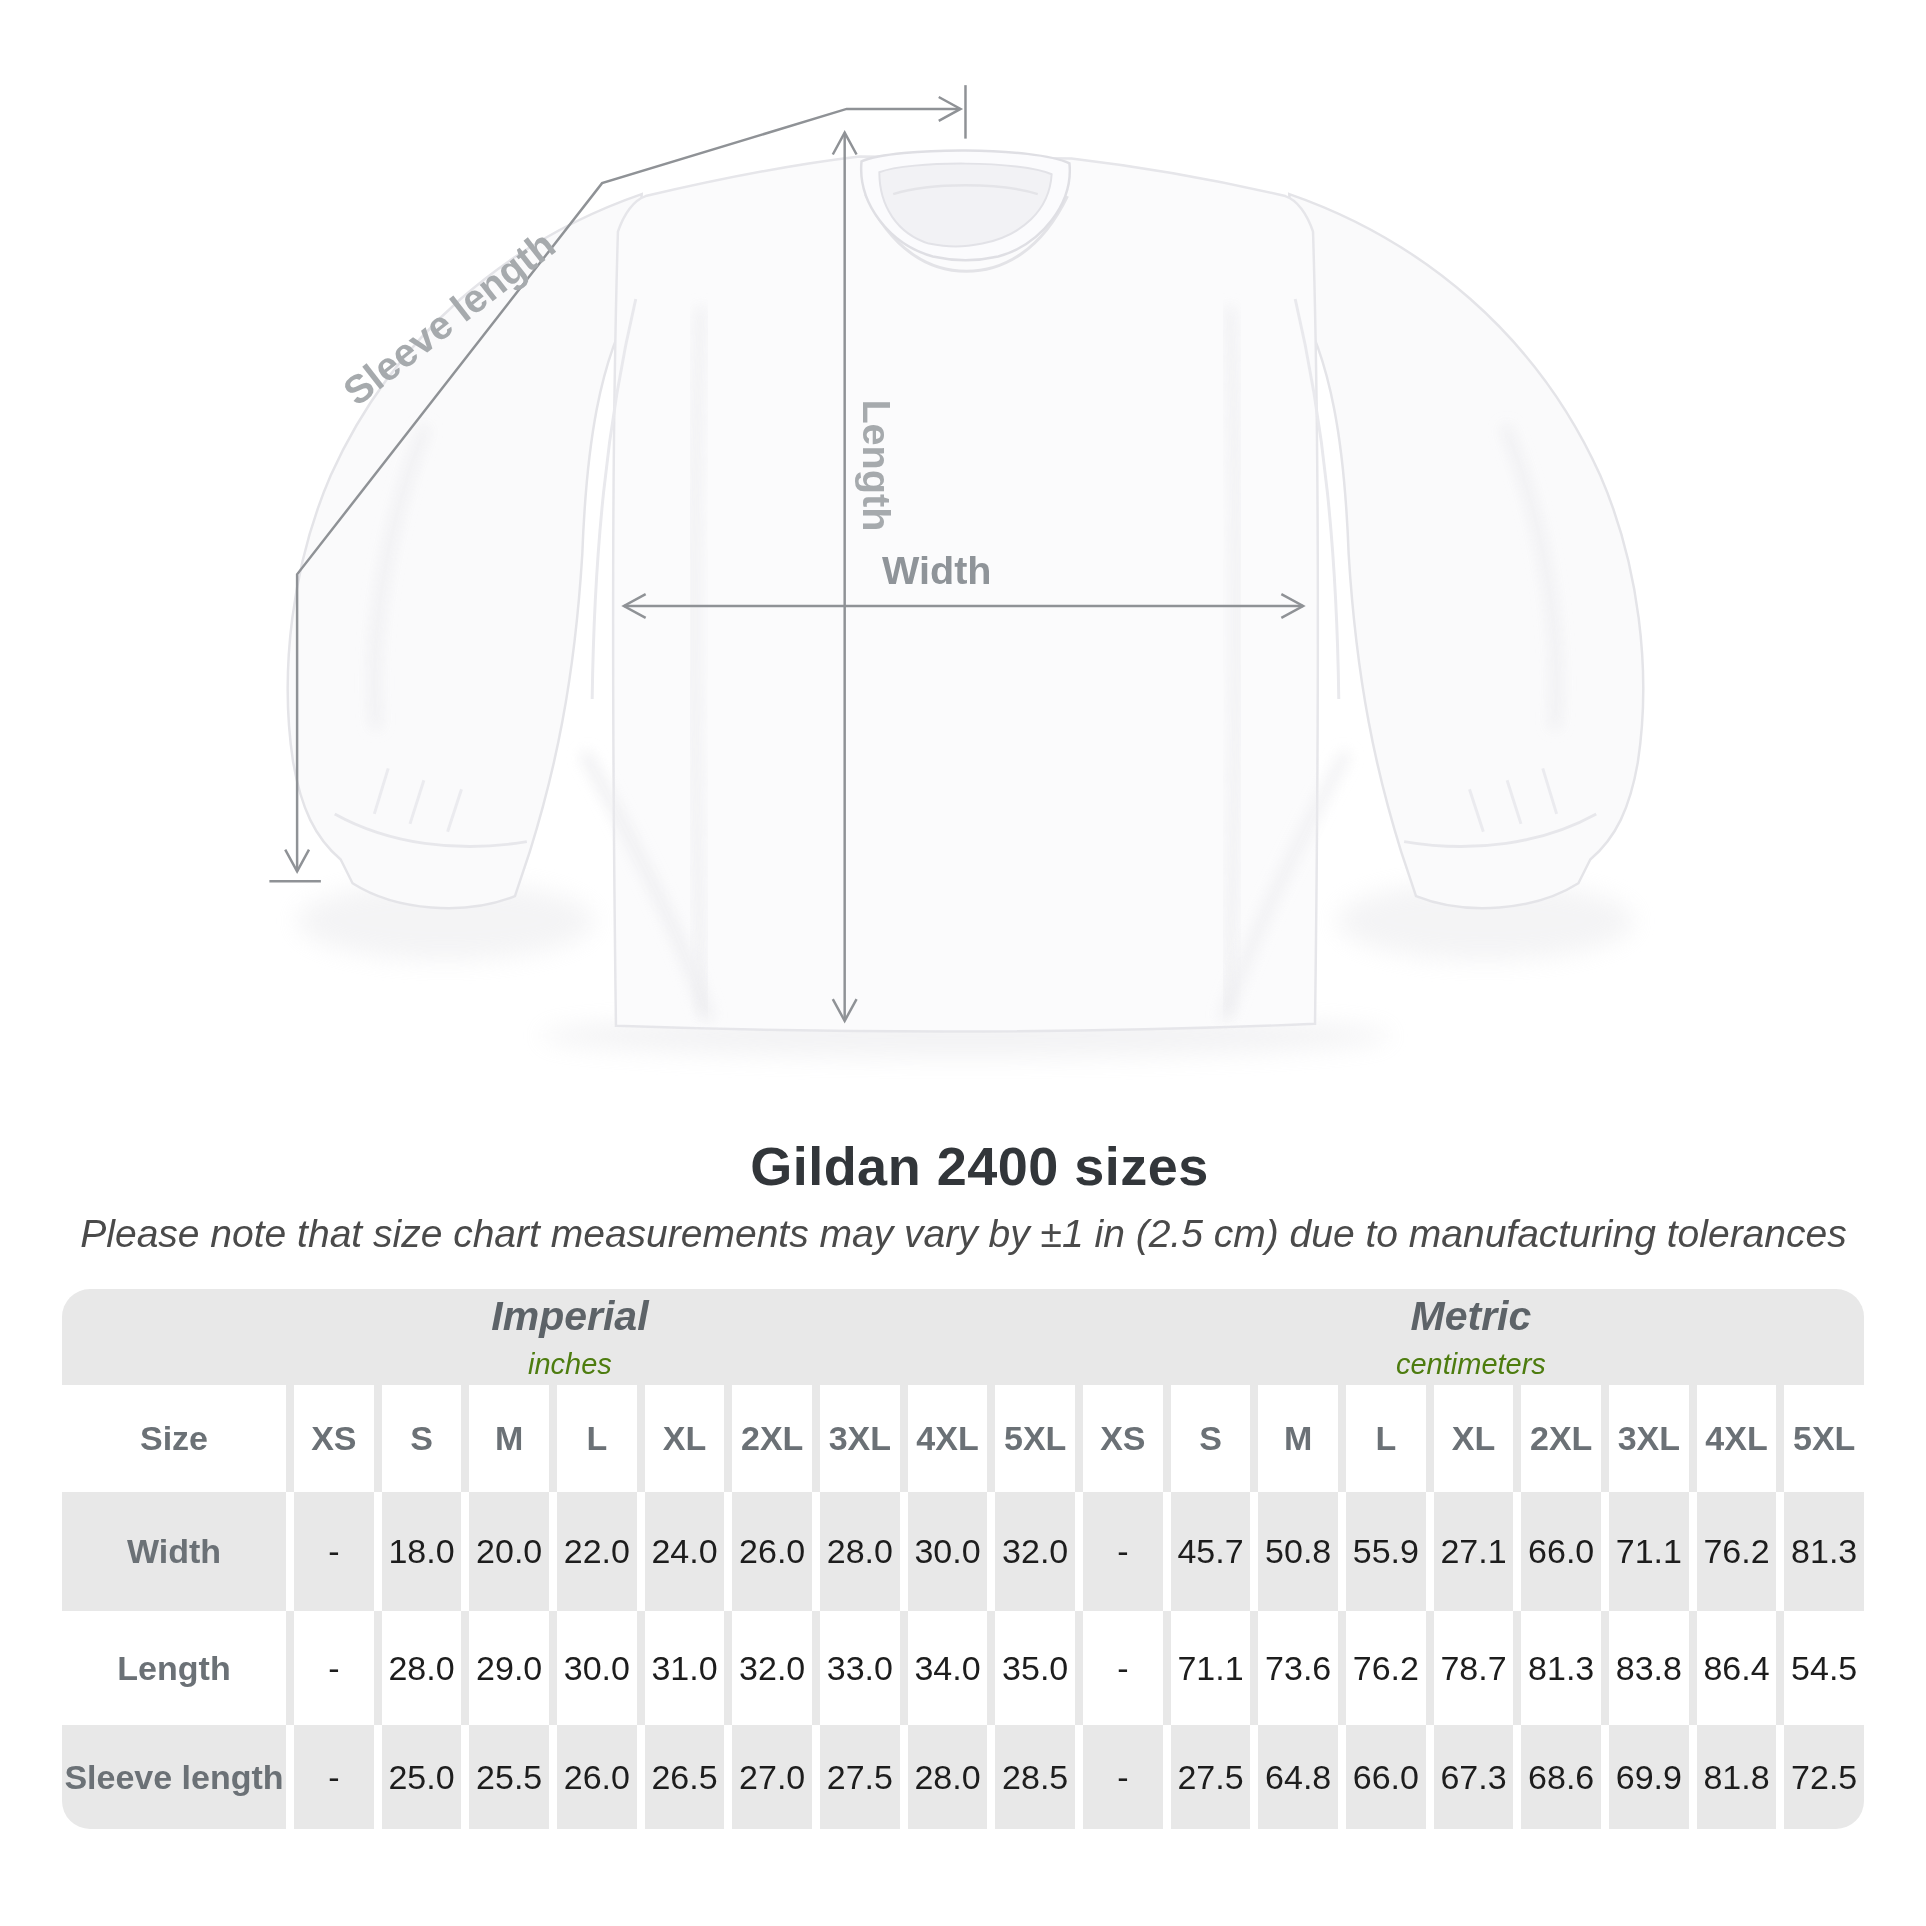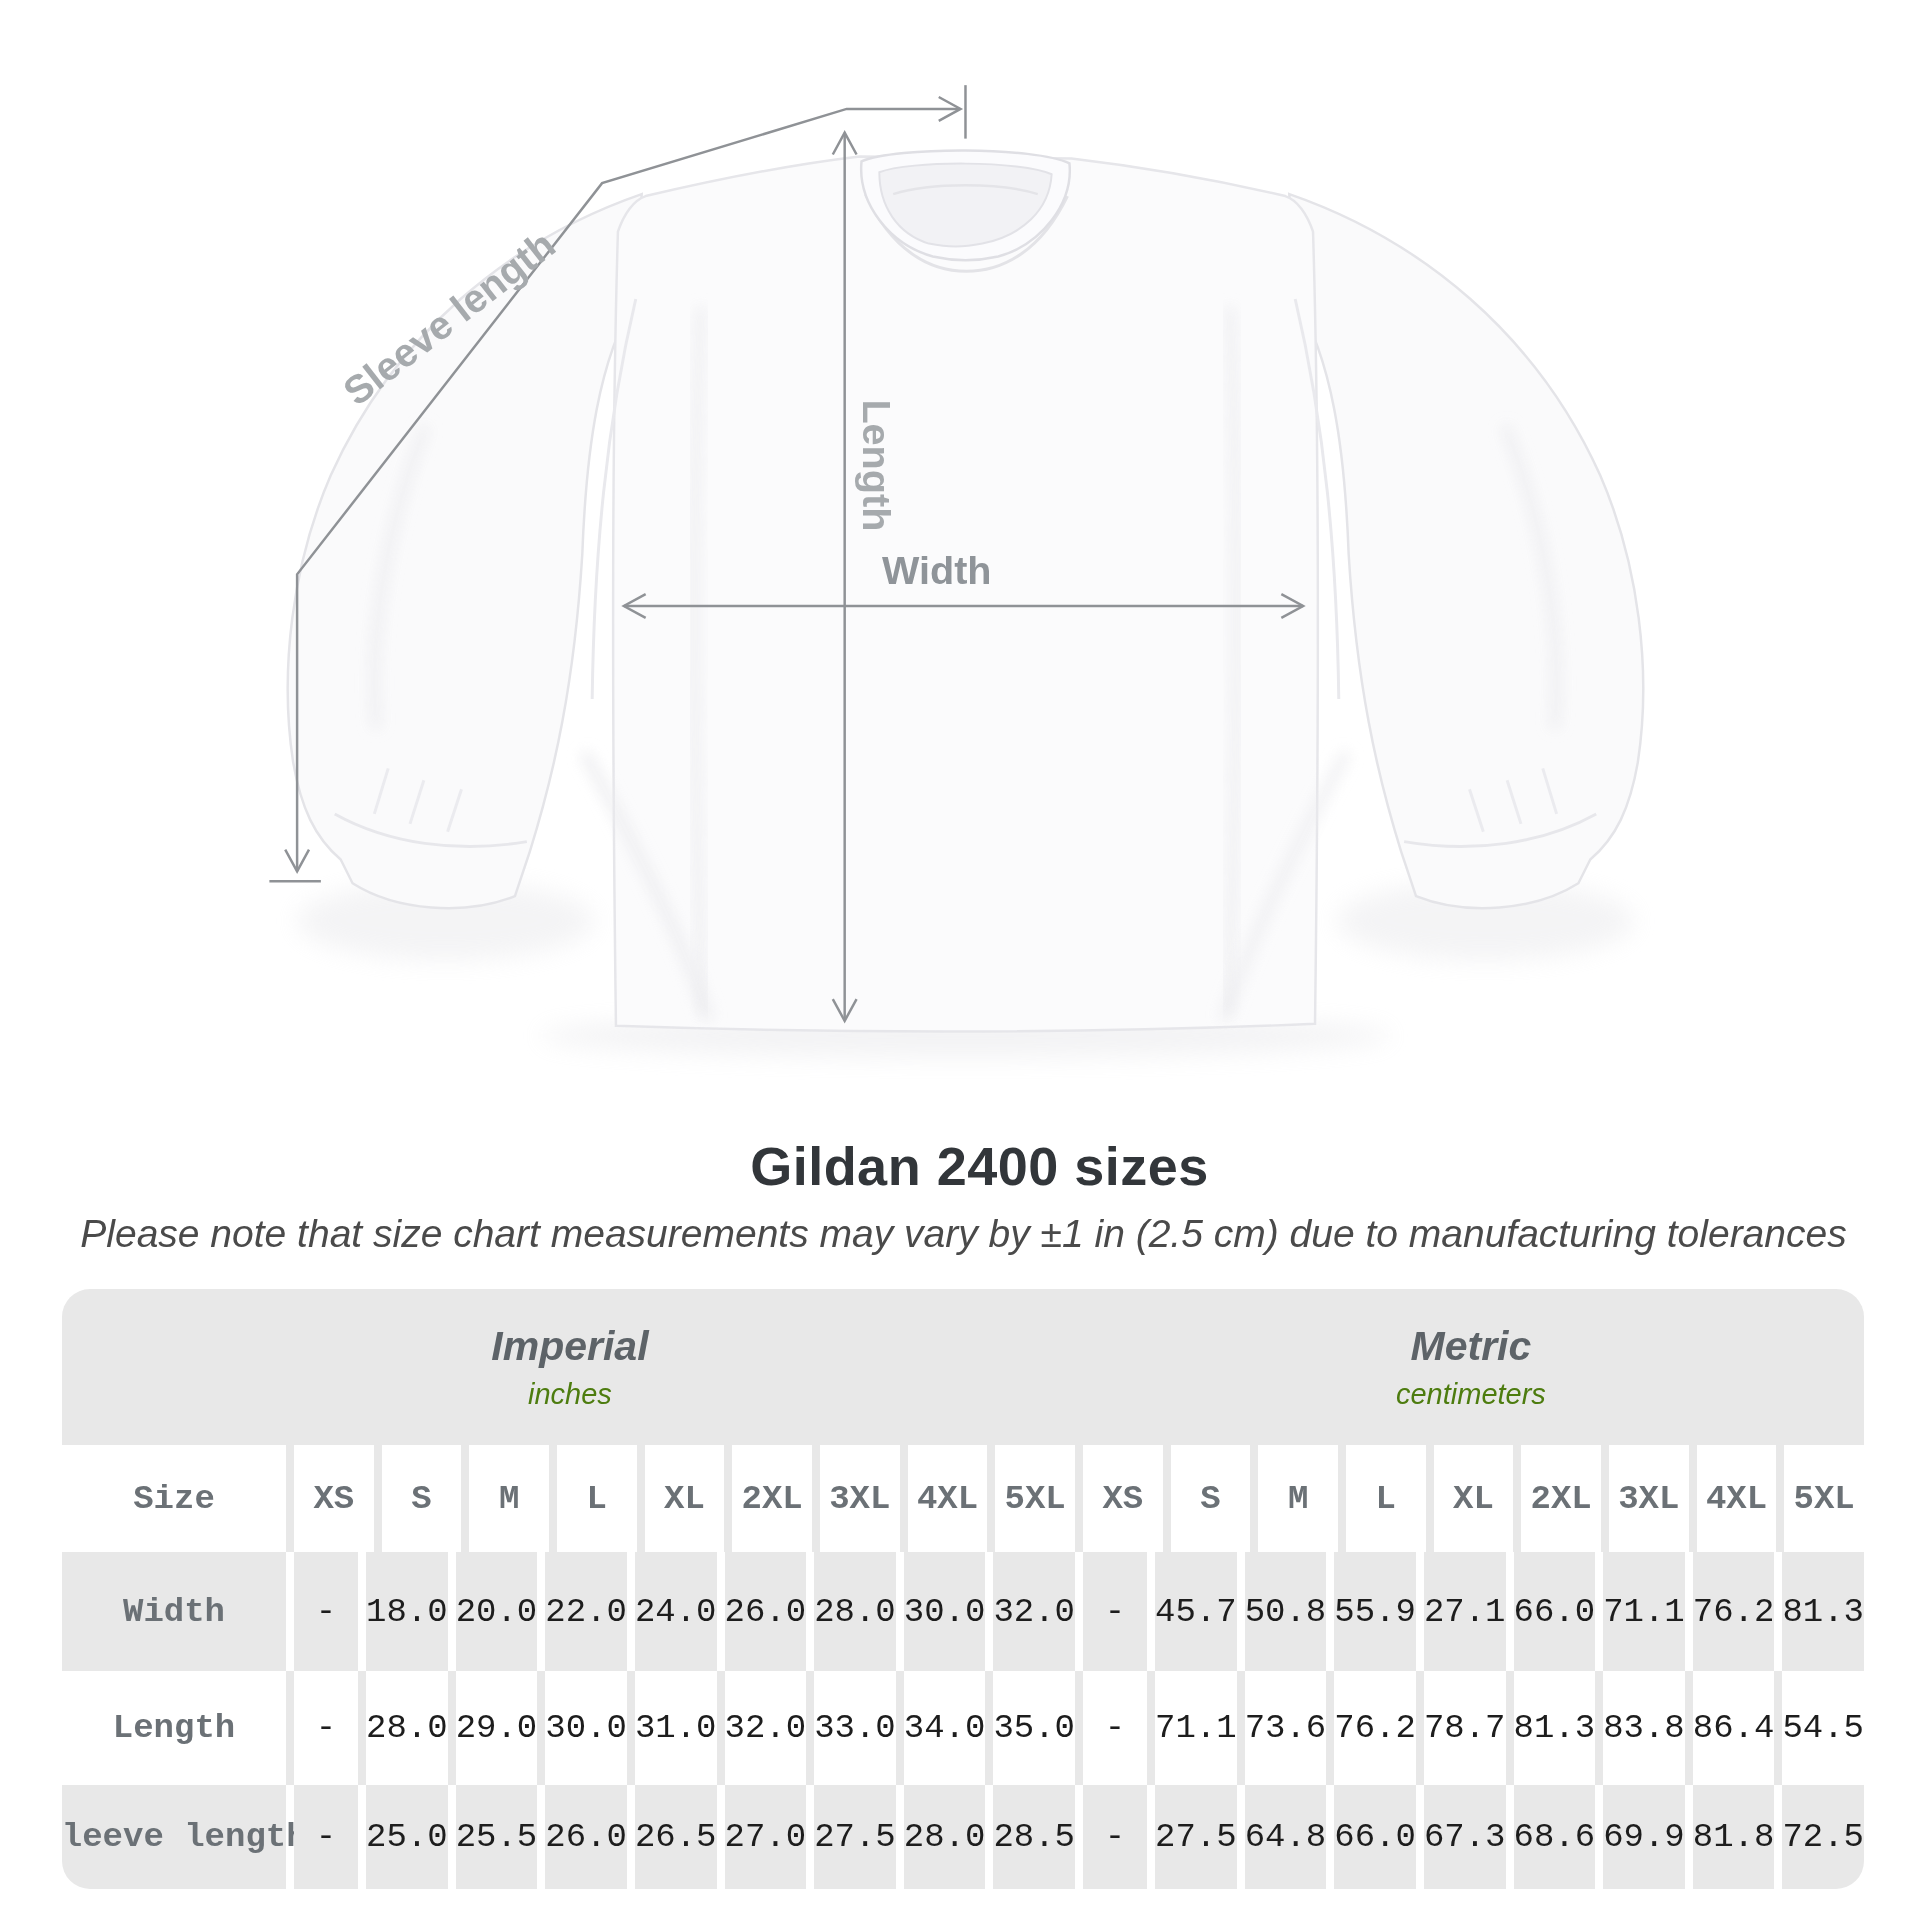--- a/index.html
+++ b/index.html
@@ -10,26 +10,26 @@
   .diagram-wrap{position:absolute;top:0;left:0;width:1927px;height:1109px;}
 
   
   .page-title{position:absolute;top:1135px;left:16px;width:100%;text-align:center;
     font-size:54px;font-weight:bold;color:#32363a;letter-spacing:0.5px;}
   .page-subtitle{position:absolute;top:1212px;left:0;width:100%;text-align:center;
     font-size:39px;font-style:italic;color:#4a4a4a;}
 
   
   .size-table{position:absolute;left:62px;top:1289px;width:1802px;border-radius:28px;overflow:hidden;}
-  .band{height:156px;background:#e8e8e8;display:grid;grid-template-columns:1026fr 794fr;}
+  .band{height:96px;background:#e8e8e8;display:grid;grid-template-columns:1026fr 794fr;}
   .band-group{display:flex;flex-direction:column;align-items:center;justify-content:center;}
   .band-title{font-size:41px;font-weight:bold;font-style:italic;color:#5d6368;}
   .band-sub{font-size:29px;font-style:italic;color:#4d7c0f;margin-top:8px;}
 
-  .trow{display:grid;grid-template-columns:224px repeat(18,1fr);column-gap:8px;font-family:Liberation Mono, monospace;}
+  .trow{display:grid;grid-template-columns:224px repeat(18,1fr);column-gap:8px;}
   .trow.r-white{background:#e8e8e8;}
   .trow.r-white .cell{background:#ffffff;}
   .trow.r-gray{background:#ffffff;}
   .trow.r-gray .cell{background:#e8e8e8;}
   .cell{display:flex;align-items:center;justify-content:center;
     font-size:34px;color:#1d1d1d;white-space:nowrap;}
   .cell.head,.cell.rowlabel{font-weight:bold;color:#6b7176;}
 </style>
 </head>
 <body>

